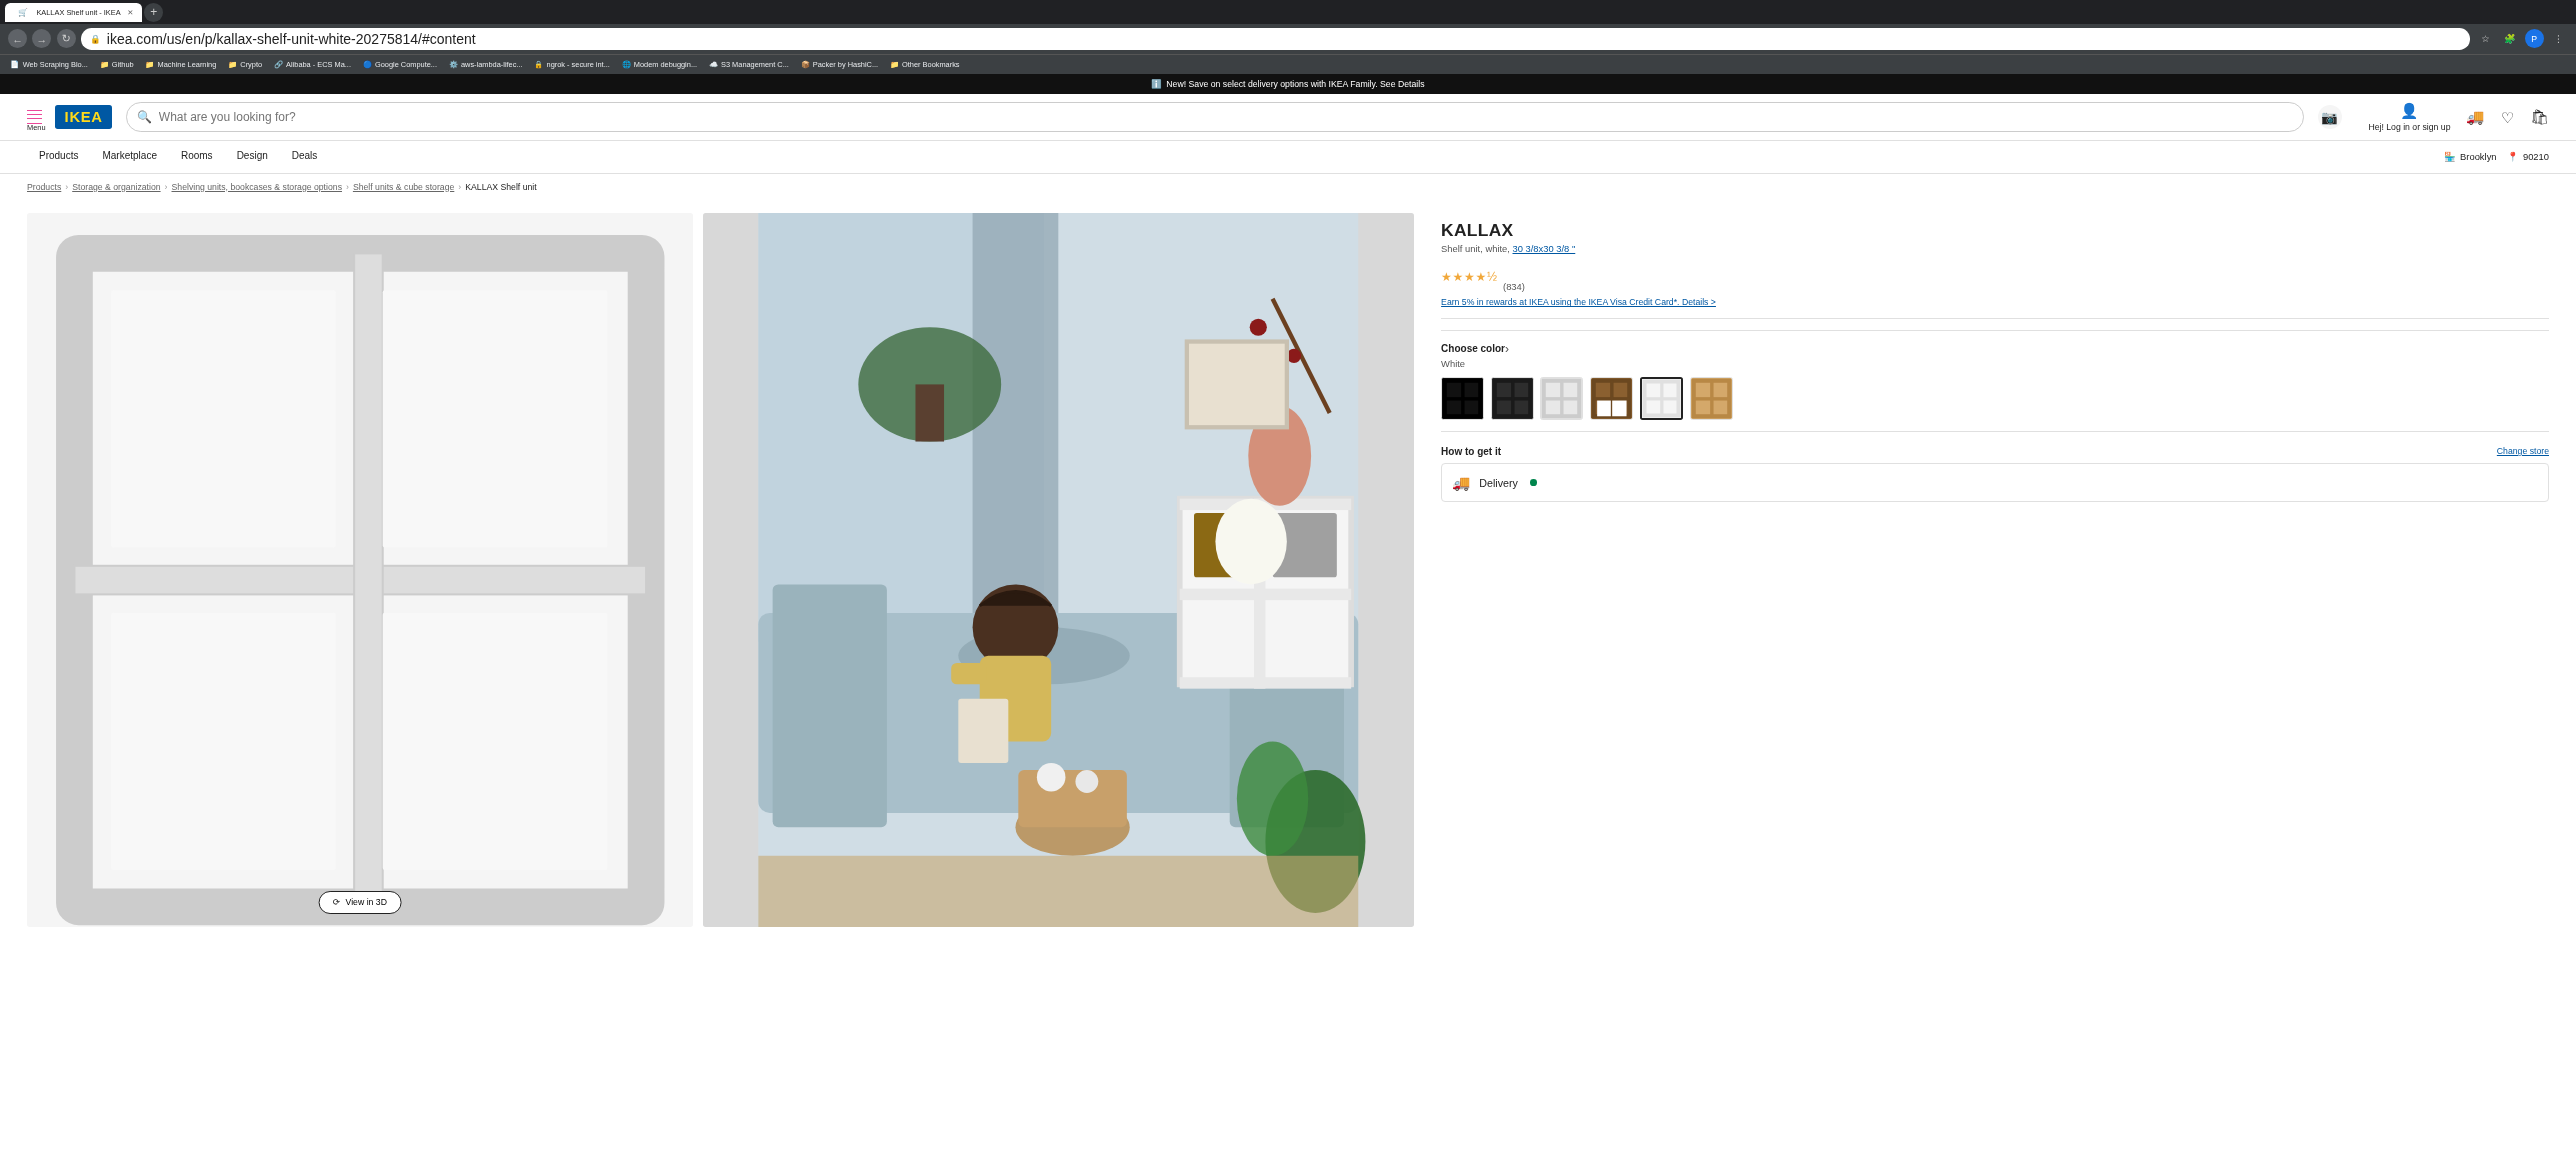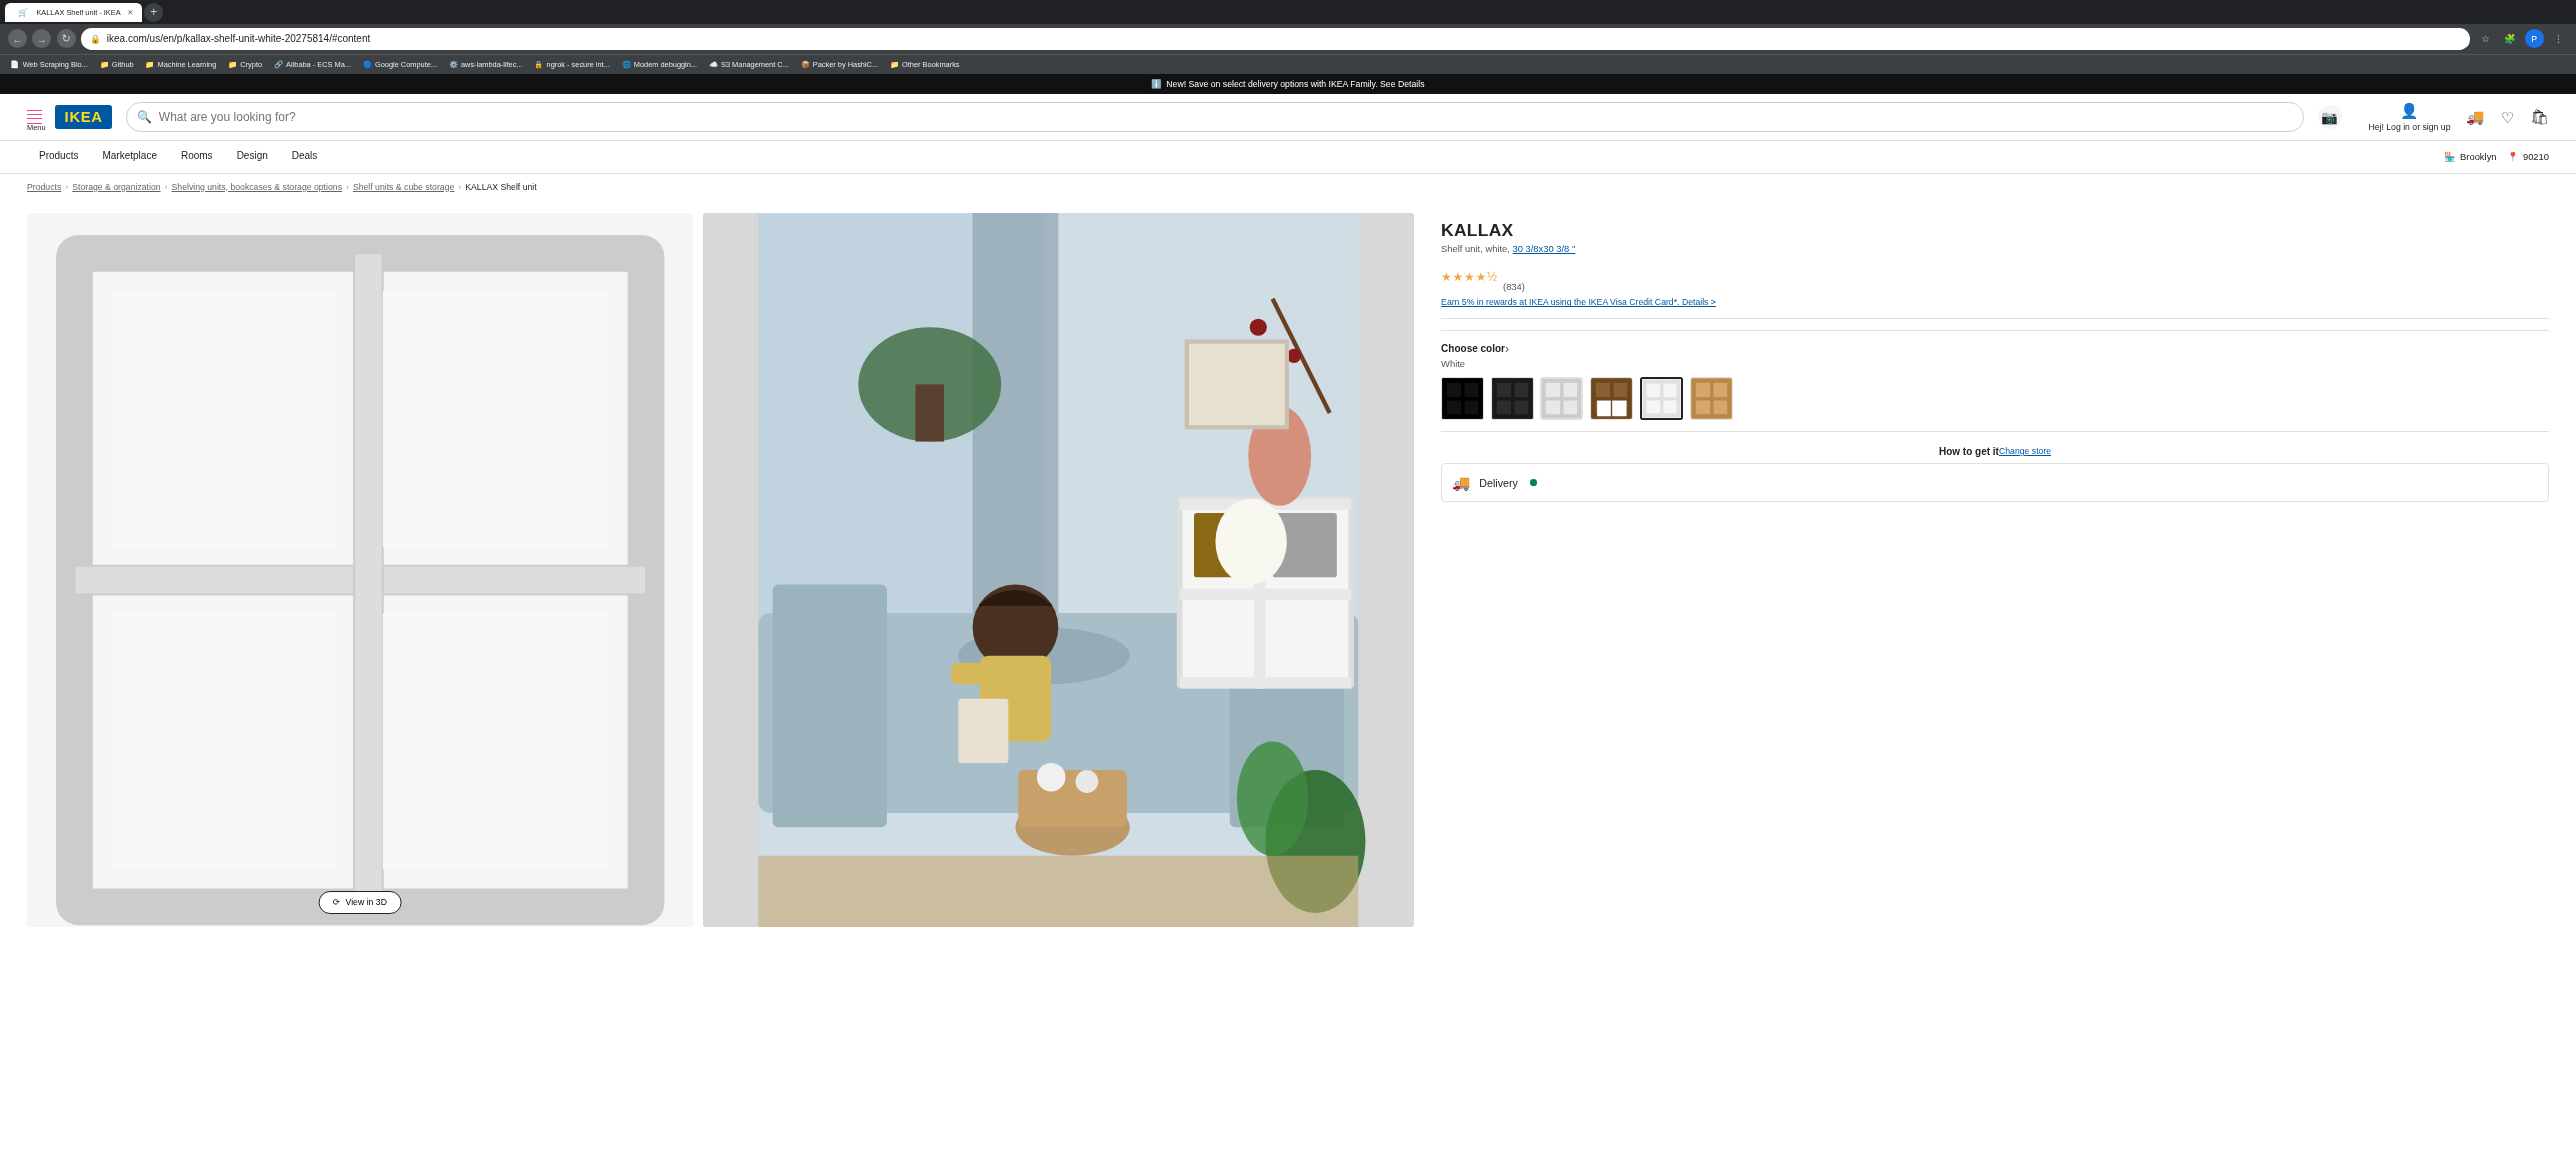--- a/index.html
+++ b/index.html
@@ -8,21 +8,21 @@
     
     .browser-chrome { background: #3c4043; width: 100%; }
     .browser-tab-bar { display: flex; align-items: center; height: 24px; background: #202124; padding: 0 5.4px; gap: 2.7px; }
     .browser-tab { background: #3c4043; color: #fff; padding: 0 8px; height: 19px; display: flex; align-items: center; font-size: 7.4px; border-radius: 5.4px 5.4px 0 0; }
     .browser-tab.active { background: #fff; color: #222; }
     .browser-tab-label { max-width: 107px; overflow: hidden; white-space: nowrap; text-overflow: ellipsis; }
     .browser-controls { display: flex; align-items: center; height: 29.5px; background: #3c4043; padding: 0 8px; gap: 5.4px; }
     .nav-btn { width: 19px; height: 19px; border-radius: 50%; background: #5f6368; border: none; color: #ccc; font-size: 10.7px; cursor: pointer; display: flex; align-items: center; justify-content: center; }
     .address-bar { flex: 1; height: 21.5px; background: #fff; border-radius: 10.7px; display: flex; align-items: center; padding: 0 9.4px; font-size: 8.7px; color: #222; gap: 5.4px; }
     .address-bar-lock { color: #5f6368; font-size: 8.7px; }
-    .address-text { flex: 1; font-size: 10px; color: #222; }
+    .address-text { flex: 1; font-size: 14px; color: #222; }
     .browser-action-icons { display: flex; gap: 5.4px; align-items: center; }
     .browser-icon { width: 19px; height: 19px; border-radius: 50%; background: transparent; display: flex; align-items: center; justify-content: center; color: #ccc; font-size: 9.4px; cursor: pointer; }
 
     
     .bookmarks-bar { background: #3c4043; padding: 1.3px 5.4px; display: flex; align-items: center; gap: 1.3px; height: 20px; border-top: 0.7px solid #555; }
     .bookmark-item { color: #e8eaed; font-size: 7.4px; padding: 2px 5.4px; border-radius: 2.7px; cursor: pointer; white-space: nowrap; display: flex; align-items: center; gap: 2.7px; }
 
     
     .ikea-page { background: #fff; min-height: calc(100vh - 74px); }
 
@@ -81,21 +81,21 @@
     .choose-color-header { display: flex; align-items: center; justify-content: flex-start; }
     .choose-color-label { font-size: 10px; font-weight: 600; }
     .choose-color-arrow { font-size: 12px; color: #555; cursor: pointer; }
     .color-name { font-size: 9.4px; color: #555; margin-top: 2.7px; }
     .color-swatches { display: flex; flex-wrap: wrap; gap: 6.7px; margin-top: 8px; }
     .color-swatch { width: 43px; height: 43px; border-radius: 2.7px; cursor: pointer; border: 1.3px solid #e0e0e0; overflow: hidden; position: relative; }
     .color-swatch.selected { border: 2px solid #222; }
 
     
     .how-to-get { margin-top: 13.4px; }
-    .how-to-get-header { display: flex; justify-content: center; align-items: center; margin-bottom: 6.7px; }
+    .how-to-get-header { display: flex; justify-content: space-between; align-items: center; margin-bottom: 6.7px; }
     .how-to-get-title { font-size: 10px; font-weight: 600; }
     .change-store-link { font-size: 8.7px; color: #0058A3; text-decoration: underline; cursor: pointer; }
     .delivery-option { border: 0.7px solid #e0e0e0; border-radius: 4px; padding: 9.4px 10.7px; display: flex; align-items: center; gap: 8px; }
     .delivery-icon { font-size: 14.8px; }
     .delivery-label { font-size: 10.7px; font-weight: 500; }
     .delivery-dot { width: 6.7px; height: 6.7px; border-radius: 50%; background: #00854D; display: inline-block; margin-left: 4px; }
 
     
     .shelf-container { display: flex; flex-direction: column; align-items: center; padding-top: 20px; width: 100%; }
   </style>

